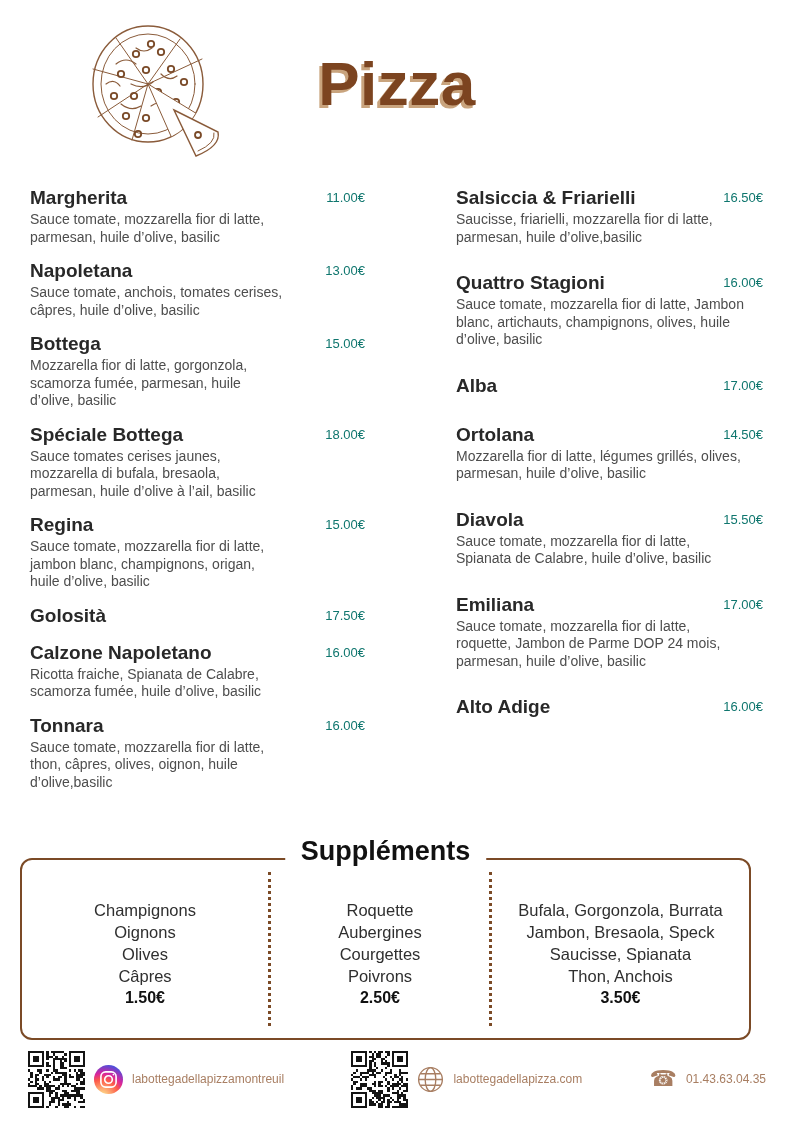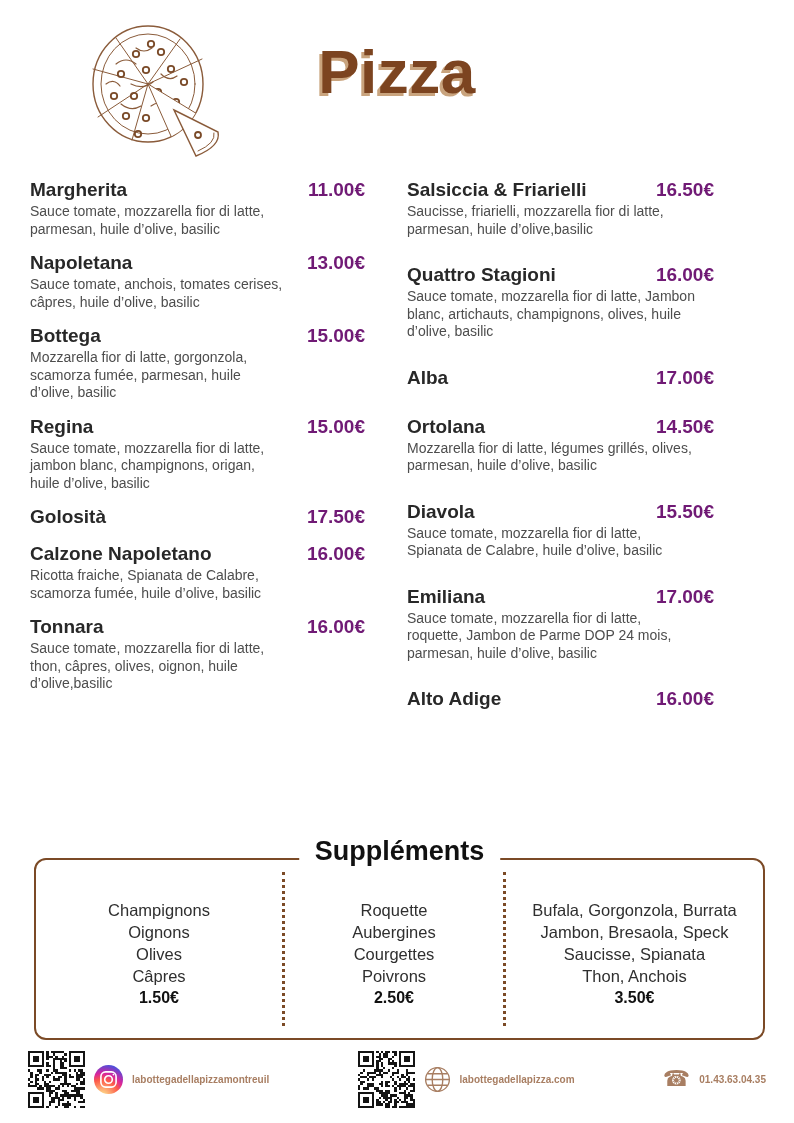--- a/index.html
+++ b/index.html
@@ -4,36 +4,36 @@
 <title>Pizza Menu</title>
 <style>
   html,body{margin:0;padding:0;background:#ffffff;}
   .page{
     position:relative;width:794px;height:1123px;background:#ffffff;
     font-family:"Liberation Sans", sans-serif;overflow:hidden;
   }
   
   .pizza-art{position:absolute;left:76px;top:14px;width:150px;height:150px;}
   .page-title{
-    position:absolute;top:36px;left:0;width:100%;text-align:center;margin:0;
+    position:absolute;top:48px;left:0;width:100%;text-align:center;margin:0;
     font-size:62px;font-weight:700;color:#7c4420;letter-spacing:0.5px;
     text-shadow:-3px 3px 0 #c9a47e;
   }
   
-  .menu{position:absolute;top:178px;left:30px;display:grid;grid-template-columns:335px 307px;column-gap:42px;}
+  .menu{position:absolute;top:186px;left:30px;display:grid;grid-template-columns:335px 307px;column-gap:91px;}
   .item{margin-bottom:13px;}
   .col-right .item{margin-bottom:25px;}
   .item-head{display:flex;justify-content:space-between;align-items:flex-start;}
   .item-name{margin:0;font-size:19px;line-height:24px;font-weight:700;color:#282828;}
-  .item-price{font-size:19px;line-height:24px;font-weight:700;color:#701a75;white-space:nowrap;}
+  .item-price{font-size:13px;line-height:24px;font-weight:400;color:#0f766e;white-space:nowrap;}
   .item-desc{margin:1px 0 0;font-size:14px;line-height:17.5px;color:#4d4d4d;max-width:258px;}
   .col-right .item-desc{max-width:292px;}
   
   .supplements{
-    position:absolute;left:34px;top:858px;width:731px;height:182px;
+    position:absolute;left:20px;top:858px;width:731px;height:182px;
     border:2px solid #7b4a26;border-radius:12px;box-sizing:border-box;
   }
   .supp-heading{
     position:absolute;top:-24px;left:50%;transform:translateX(-50%);
     margin:0;background:#ffffff;padding:0 16px;white-space:nowrap;
     font-size:27px;font-weight:700;color:#111111;
   }
   .supp-cols{display:grid;grid-template-columns:246px 3px 218px 3px 1fr;height:100%;}
   .supp-col{display:flex;flex-direction:column;justify-content:center;text-align:center;padding-top:8px;}
   .supp-divider{border-left:3px dotted #7b4a26;margin:12px 0;width:0;}
@@ -42,21 +42,21 @@
   
   .footer{position:absolute;left:28px;top:1048px;width:738px;height:62px;display:flex;align-items:center;justify-content:space-between;}
   .footer-group{display:flex;align-items:center;gap:9px;}
   .qr{width:57px;height:57px;shape-rendering:crispEdges;}
   .insta-badge{
     width:29px;height:29px;border-radius:50%;flex:0 0 auto;
     background:radial-gradient(circle at 28% 110%, #fdf497 0%, #fd5949 45%, #d6249f 62%, #285AEB 92%);
     display:flex;align-items:center;justify-content:center;
   }
   .globe-icon{width:27px;height:27px;flex:0 0 auto;display:flex;align-items:center;justify-content:center;}
-  .footer-text{font-size:10px;font-weight:700;color:#a87e62;white-space:nowrap;}
+  .footer-text{font-size:12px;font-weight:400;color:#a87e62;white-space:nowrap;}
   .phone-icon{font-size:22px;line-height:22px;color:#a87e62;}
 </style>
 </head>
 <body>
 
 <div class="page">
 
   <svg class="pizza-art" viewBox="0 0 150 150" fill="none" stroke="#8a5b3a" stroke-width="1.4" stroke-linecap="round">
     <ellipse cx="72" cy="70" rx="55" ry="58"></ellipse>
     <ellipse cx="72" cy="70" rx="47" ry="50" stroke-width="1"></ellipse>
@@ -103,20 +103,27 @@
             <span class="item-price">13.00€</span>
           </div>
           <p class="item-desc">Sauce tomate, anchois, tomates cerises, câpres, huile d’olive, basilic</p>
         </div>
       <div class="item">
           <div class="item-head">
             <h3 class="item-name">Bottega</h3>
             <span class="item-price">15.00€</span>
           </div>
           <p class="item-desc">Mozzarella fior di latte, gorgonzola, scamorza fumée, parmesan, huile d’olive, basilic</p>
+        </div>
+      <div class="item">
+          <div class="item-head">
+            <h3 class="item-name">Spéciale Bottega</h3>
+            <span class="item-price">18.00€</span>
+          </div>
+          <p class="item-desc">Sauce tomates cerises jaunes, mozzarella di bufala, bresaola, parmesan, huile d’olive à l’ail, basilic</p>
         </div>
       <div class="item">
           <div class="item-head">
             <h3 class="item-name">Regina</h3>
             <span class="item-price">15.00€</span>
           </div>
           <p class="item-desc">Sauce tomate, mozzarella fior di latte, jambon blanc, champignons, origan, huile d’olive, basilic</p>
         </div>
       <div class="item">
           <div class="item-head">

